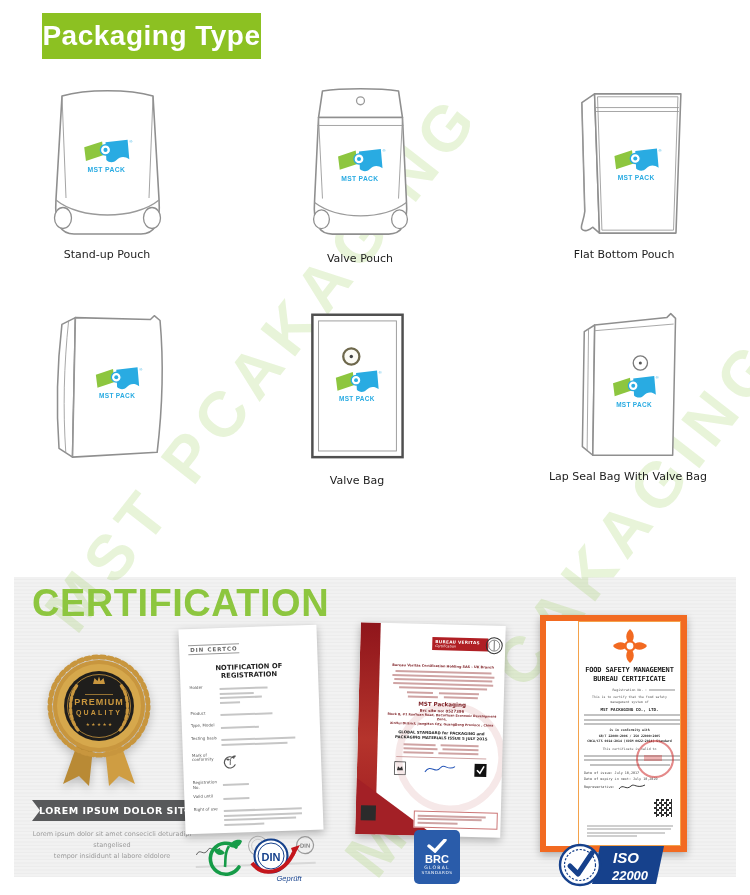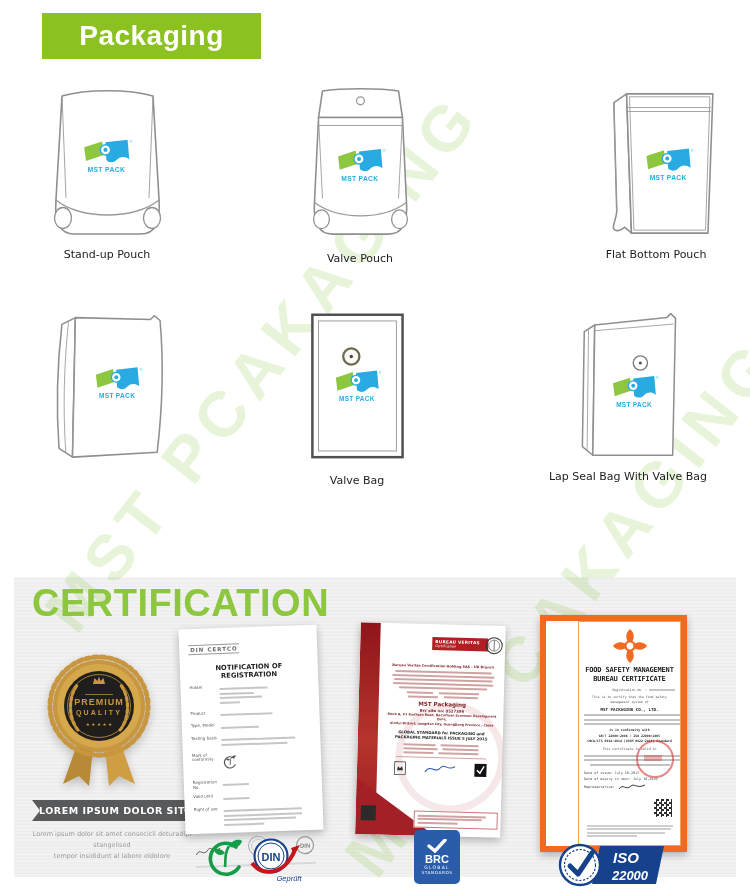--- a/index.html
+++ b/index.html
@@ -97,21 +97,21 @@
 </head>
 <body>
 
 <div class="page">
 
   <div class="certbg"></div>
 
   <div class="wm" id="wm-a">MST PCAKAGING</div>
   <div class="wm" id="wm-b">MST PCAKAGING</div>
 
-  <div class="top-banner">Packaging Sides</div>
+  <div class="top-banner">Packaging Type</div>
 
   <div class="pack-cell" style="left:17px;top:86px;width:180px;">
     <svg width="135" height="152" viewBox="0 0 135 152">
       <path class="bagline" d="M22,10 C46,3 89,3 113,10 L119,113 C121,140 113,148 101,148 L34,148 C22,148 14,140 16,113 Z"></path>
       <path class="bagthin" d="M22,10 L26,112 M113,10 L109,112"></path>
       <ellipse class="bagline" style="stroke-width:1.3" cx="23" cy="132" rx="8.5" ry="10.5"></ellipse>
       <ellipse class="bagline" style="stroke-width:1.3" cx="112" cy="132" rx="8.5" ry="10.5"></ellipse>
       <path class="bagthin" style="stroke-width:1.3" d="M16,114 C40,134 95,134 119,114"></path>
       <g transform="translate(40,52) scale(0.85)">
         <polygon points="5,11 26,4 28,20 7,27" fill="#8dc63f"></polygon>
@@ -139,21 +139,21 @@
         <path d="M30,5 L56,2 L58,25 C52,21 47,22 43,26 C39,30 34,29 31,26 Z" fill="#29abe2"></path>
         <circle cx="30" cy="14" r="6" fill="#fff" stroke="#29abe2" stroke-width="1.6"></circle>
         <circle cx="30" cy="14" r="2.4" fill="#29abe2"></circle>
         <text class="logo-txt" x="58" y="6" font-size="5" fill="#29abe2">®</text>
         <text class="logo-txt" x="31" y="40" text-anchor="middle" font-size="8" font-weight="bold" fill="#29abe2" letter-spacing="0.4">MST PACK</text>
       </g>
     </svg>
     <span class="pack-label">Valve Pouch</span>
   </div>
 
-  <div class="pack-cell" style="left:566px;top:86px;width:180px;">
+  <div class="pack-cell" style="left:534px;top:86px;width:180px;">
     <svg width="140" height="152" viewBox="0 0 140 155">
       <path class="bagline" d="M40,8 L27,17 L30,128 C29,138 25,143 27,146 C29,149 35,147 38,144 L45,150 Z"></path>
       <path class="bagthin" d="M27,17 L30,128"></path>
       <path class="bagline" d="M40,8 L128,8 L123,150 L45,150 Z"></path>
       <path class="bagthin" d="M43,11 L125,11 L120.5,147 L47.5,147 Z M41,22 L126,22 M41,26 L126,26"></path>
       <g transform="translate(56,62) scale(0.85)">
         <polygon points="5,11 26,4 28,20 7,27" fill="#8dc63f"></polygon>
         <path d="M30,5 L56,2 L58,25 C52,21 47,22 43,26 C39,30 34,29 31,26 Z" fill="#29abe2"></path>
         <circle cx="30" cy="14" r="6" fill="#fff" stroke="#29abe2" stroke-width="1.6"></circle>
         <circle cx="30" cy="14" r="2.4" fill="#29abe2"></circle>

